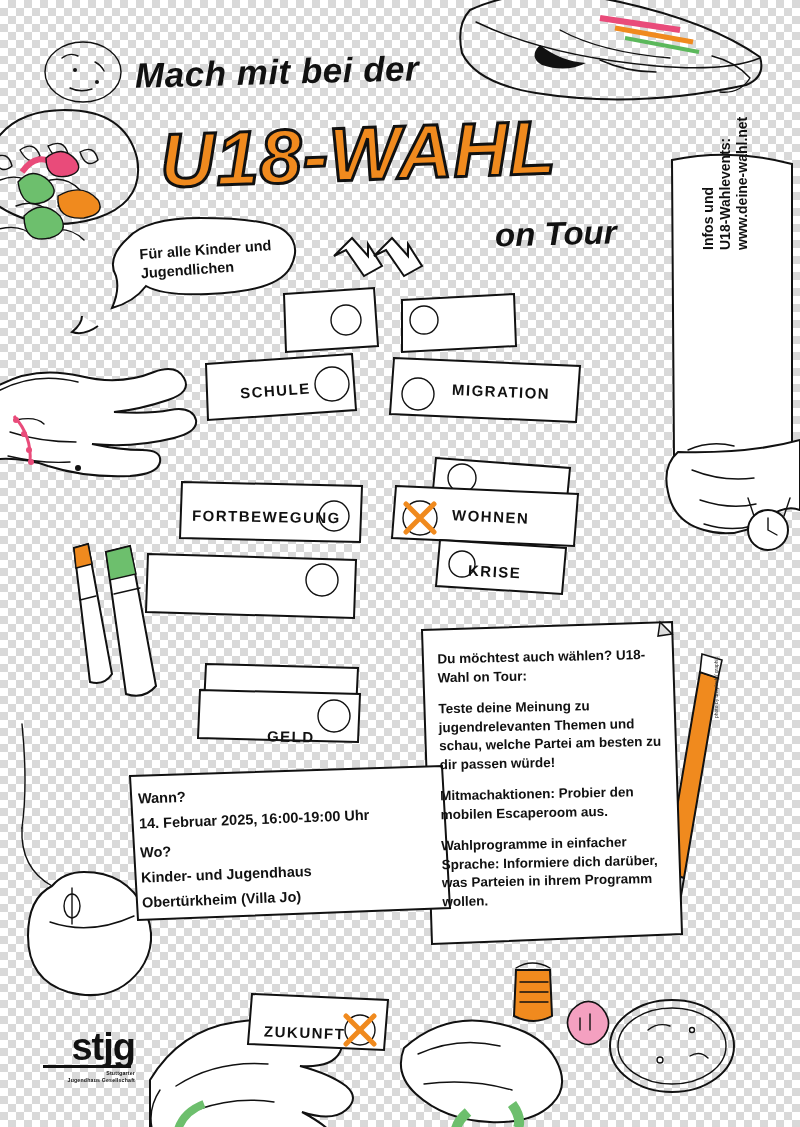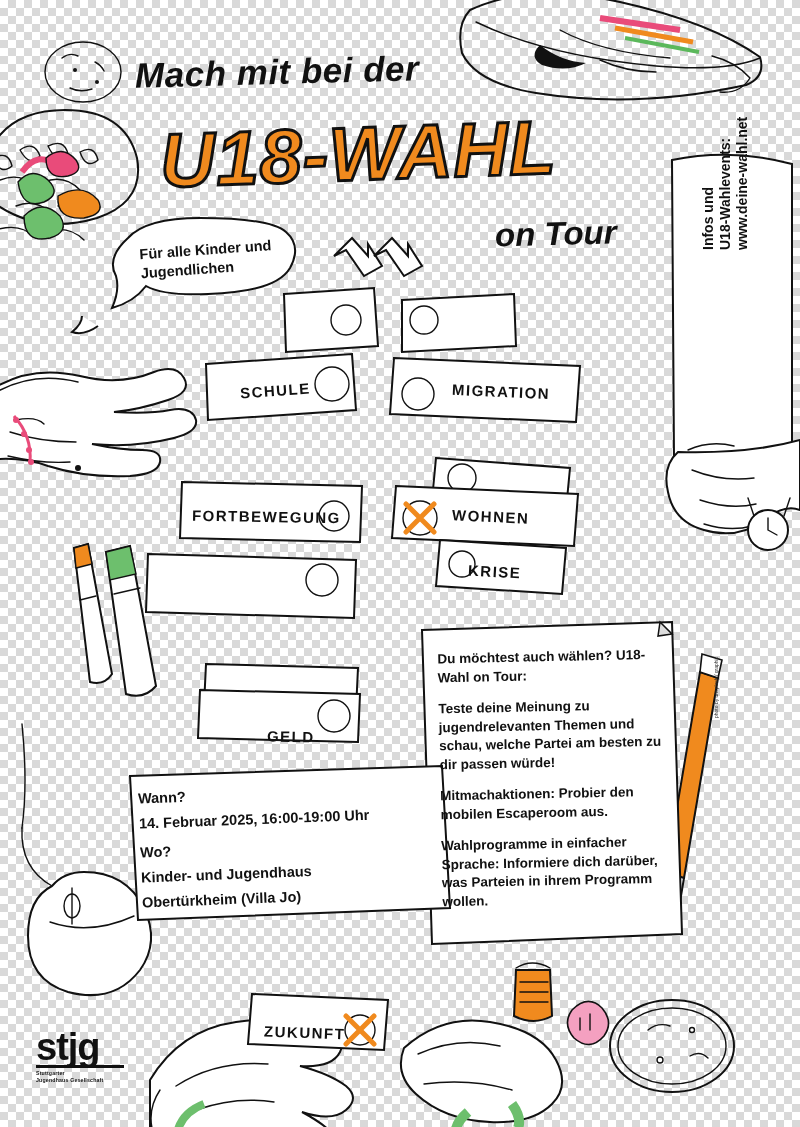--- a/index.html
+++ b/index.html
@@ -131,23 +131,24 @@
     line-height: 19px;
     color: #111;
     transform: rotate(-2.2deg);
   }
   .note-left-text p { margin: 0 0 6px 0; }
   .note-left-text p.gap { margin-top: 10px; }
 
   
   .logo-box {
     position: absolute;
-    left: 36px;
+    left: 43px;
     top: 1030px;
     width: 92px;
+    text-align: right;
   }
   .logo-word {
     font-size: 38px;
     font-weight: bold;
     color: #111;
     letter-spacing: -1px;
     line-height: 34px;
   }
   .logo-sub {
     font-size: 5.2px;

